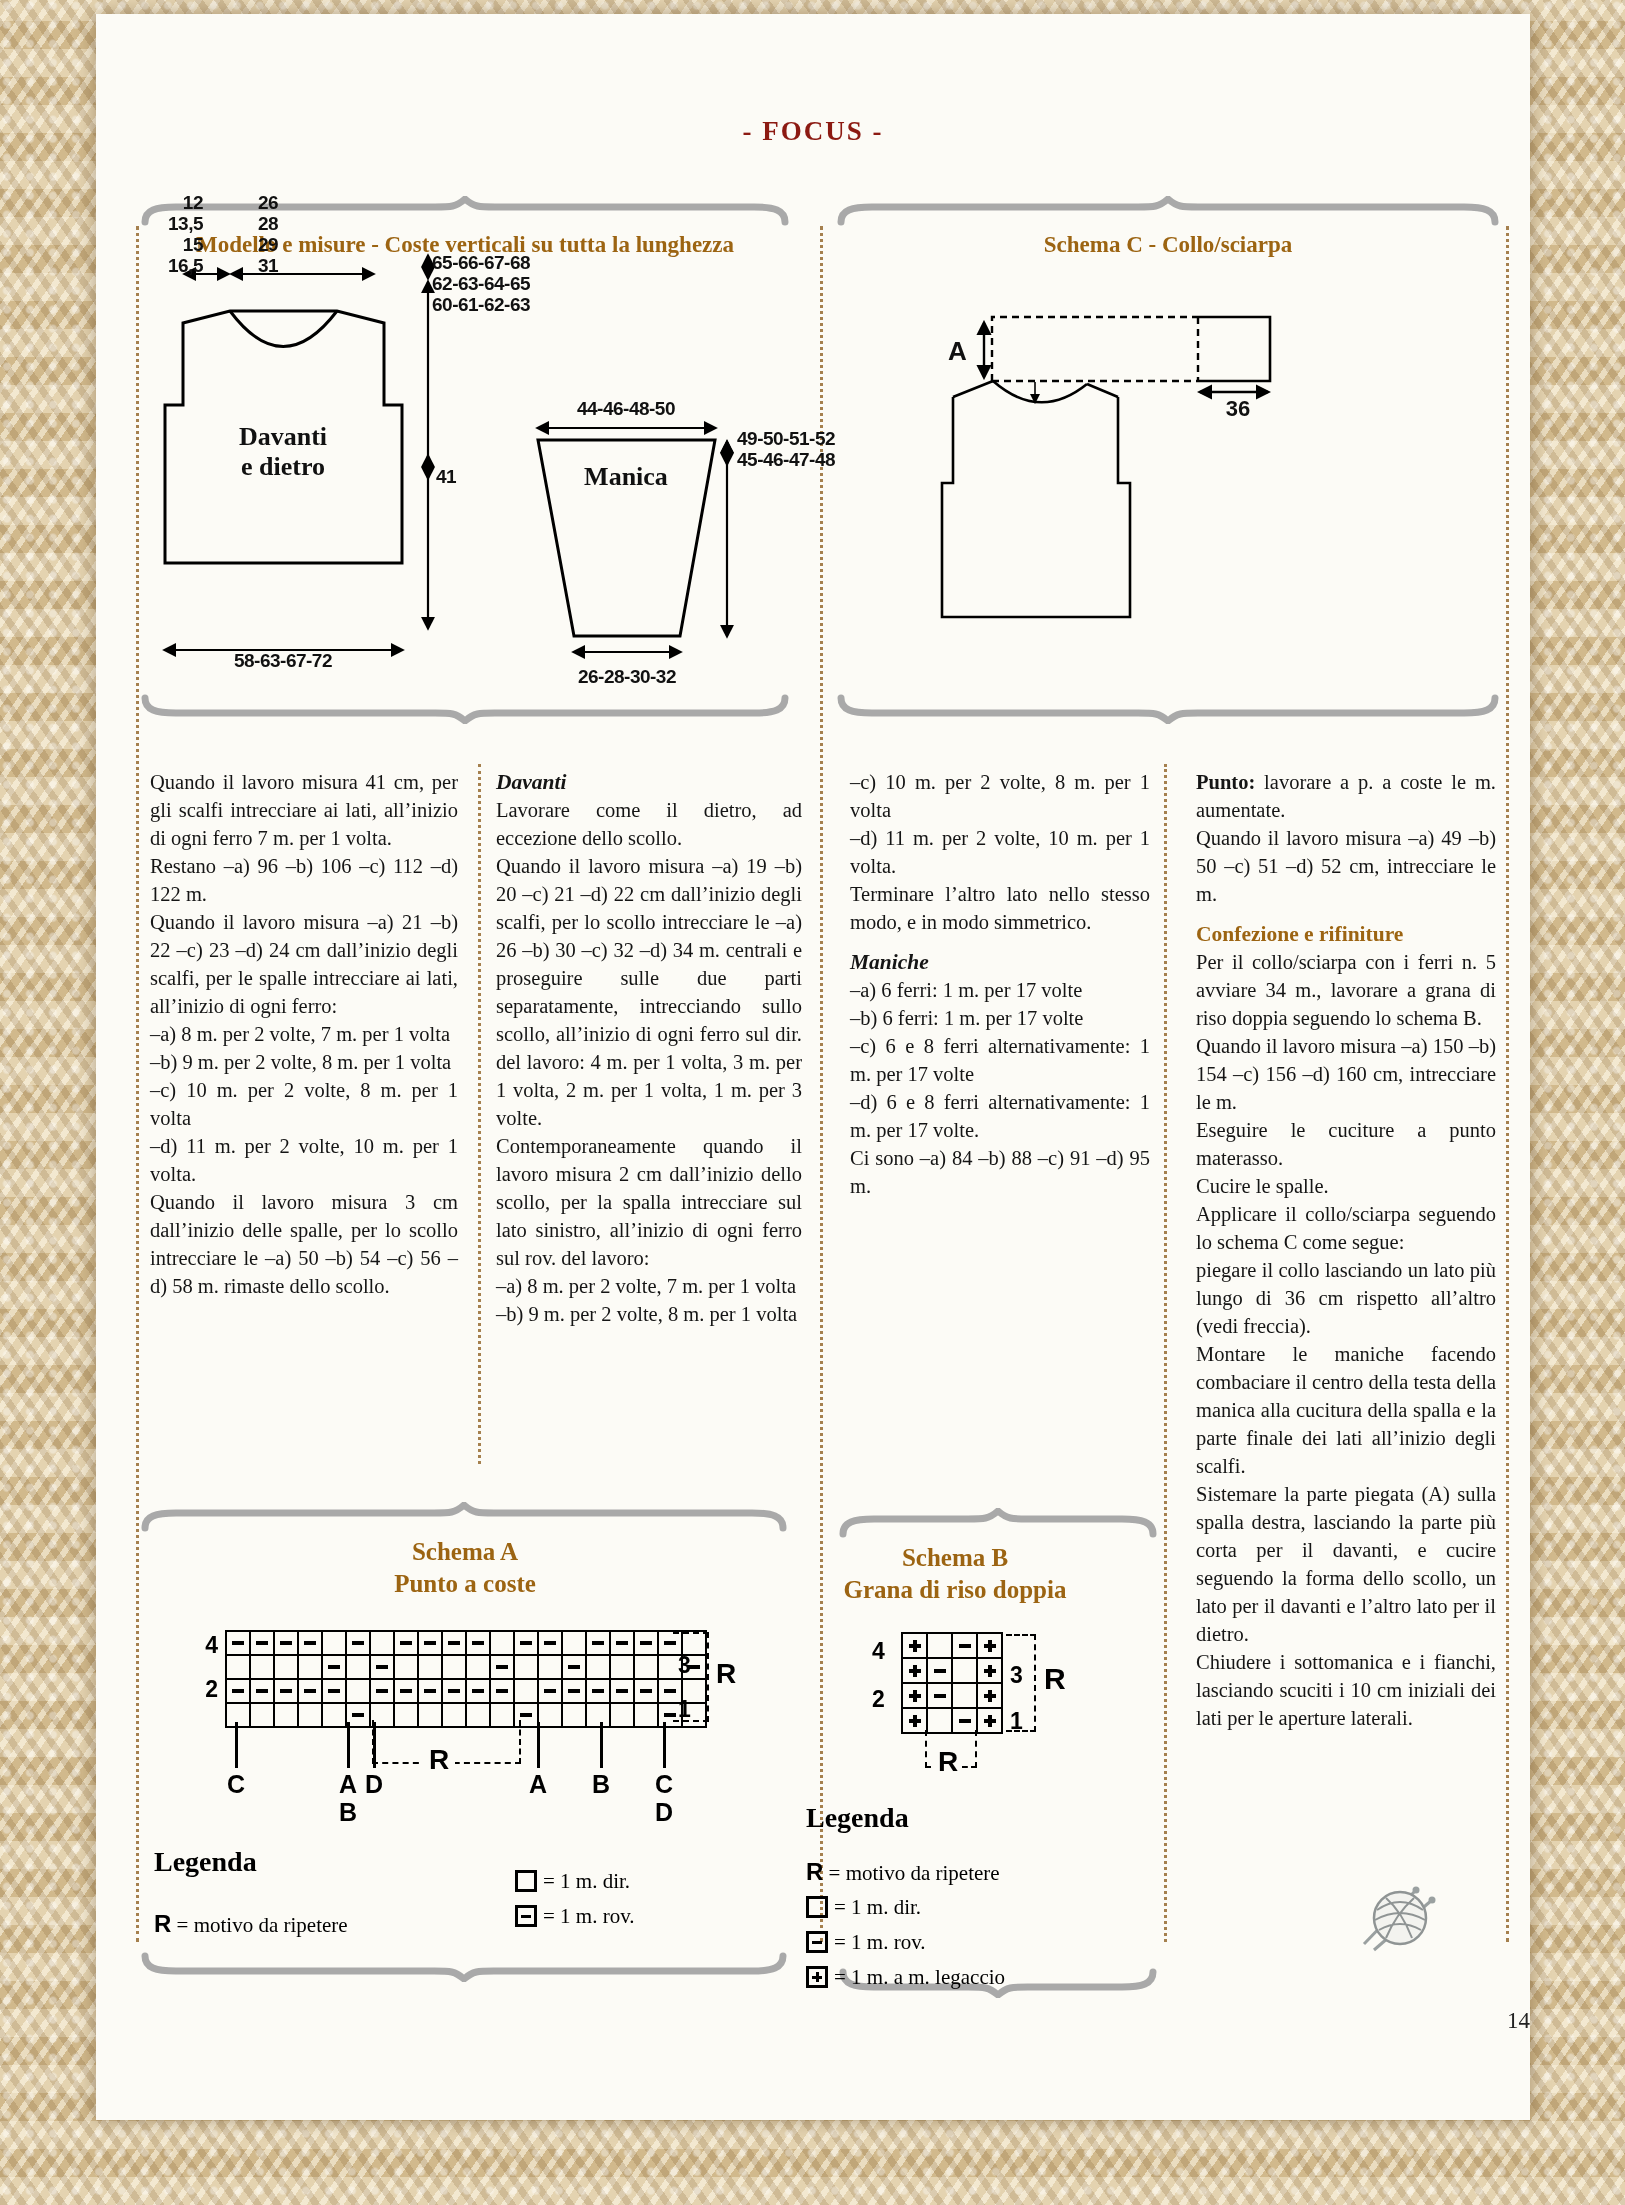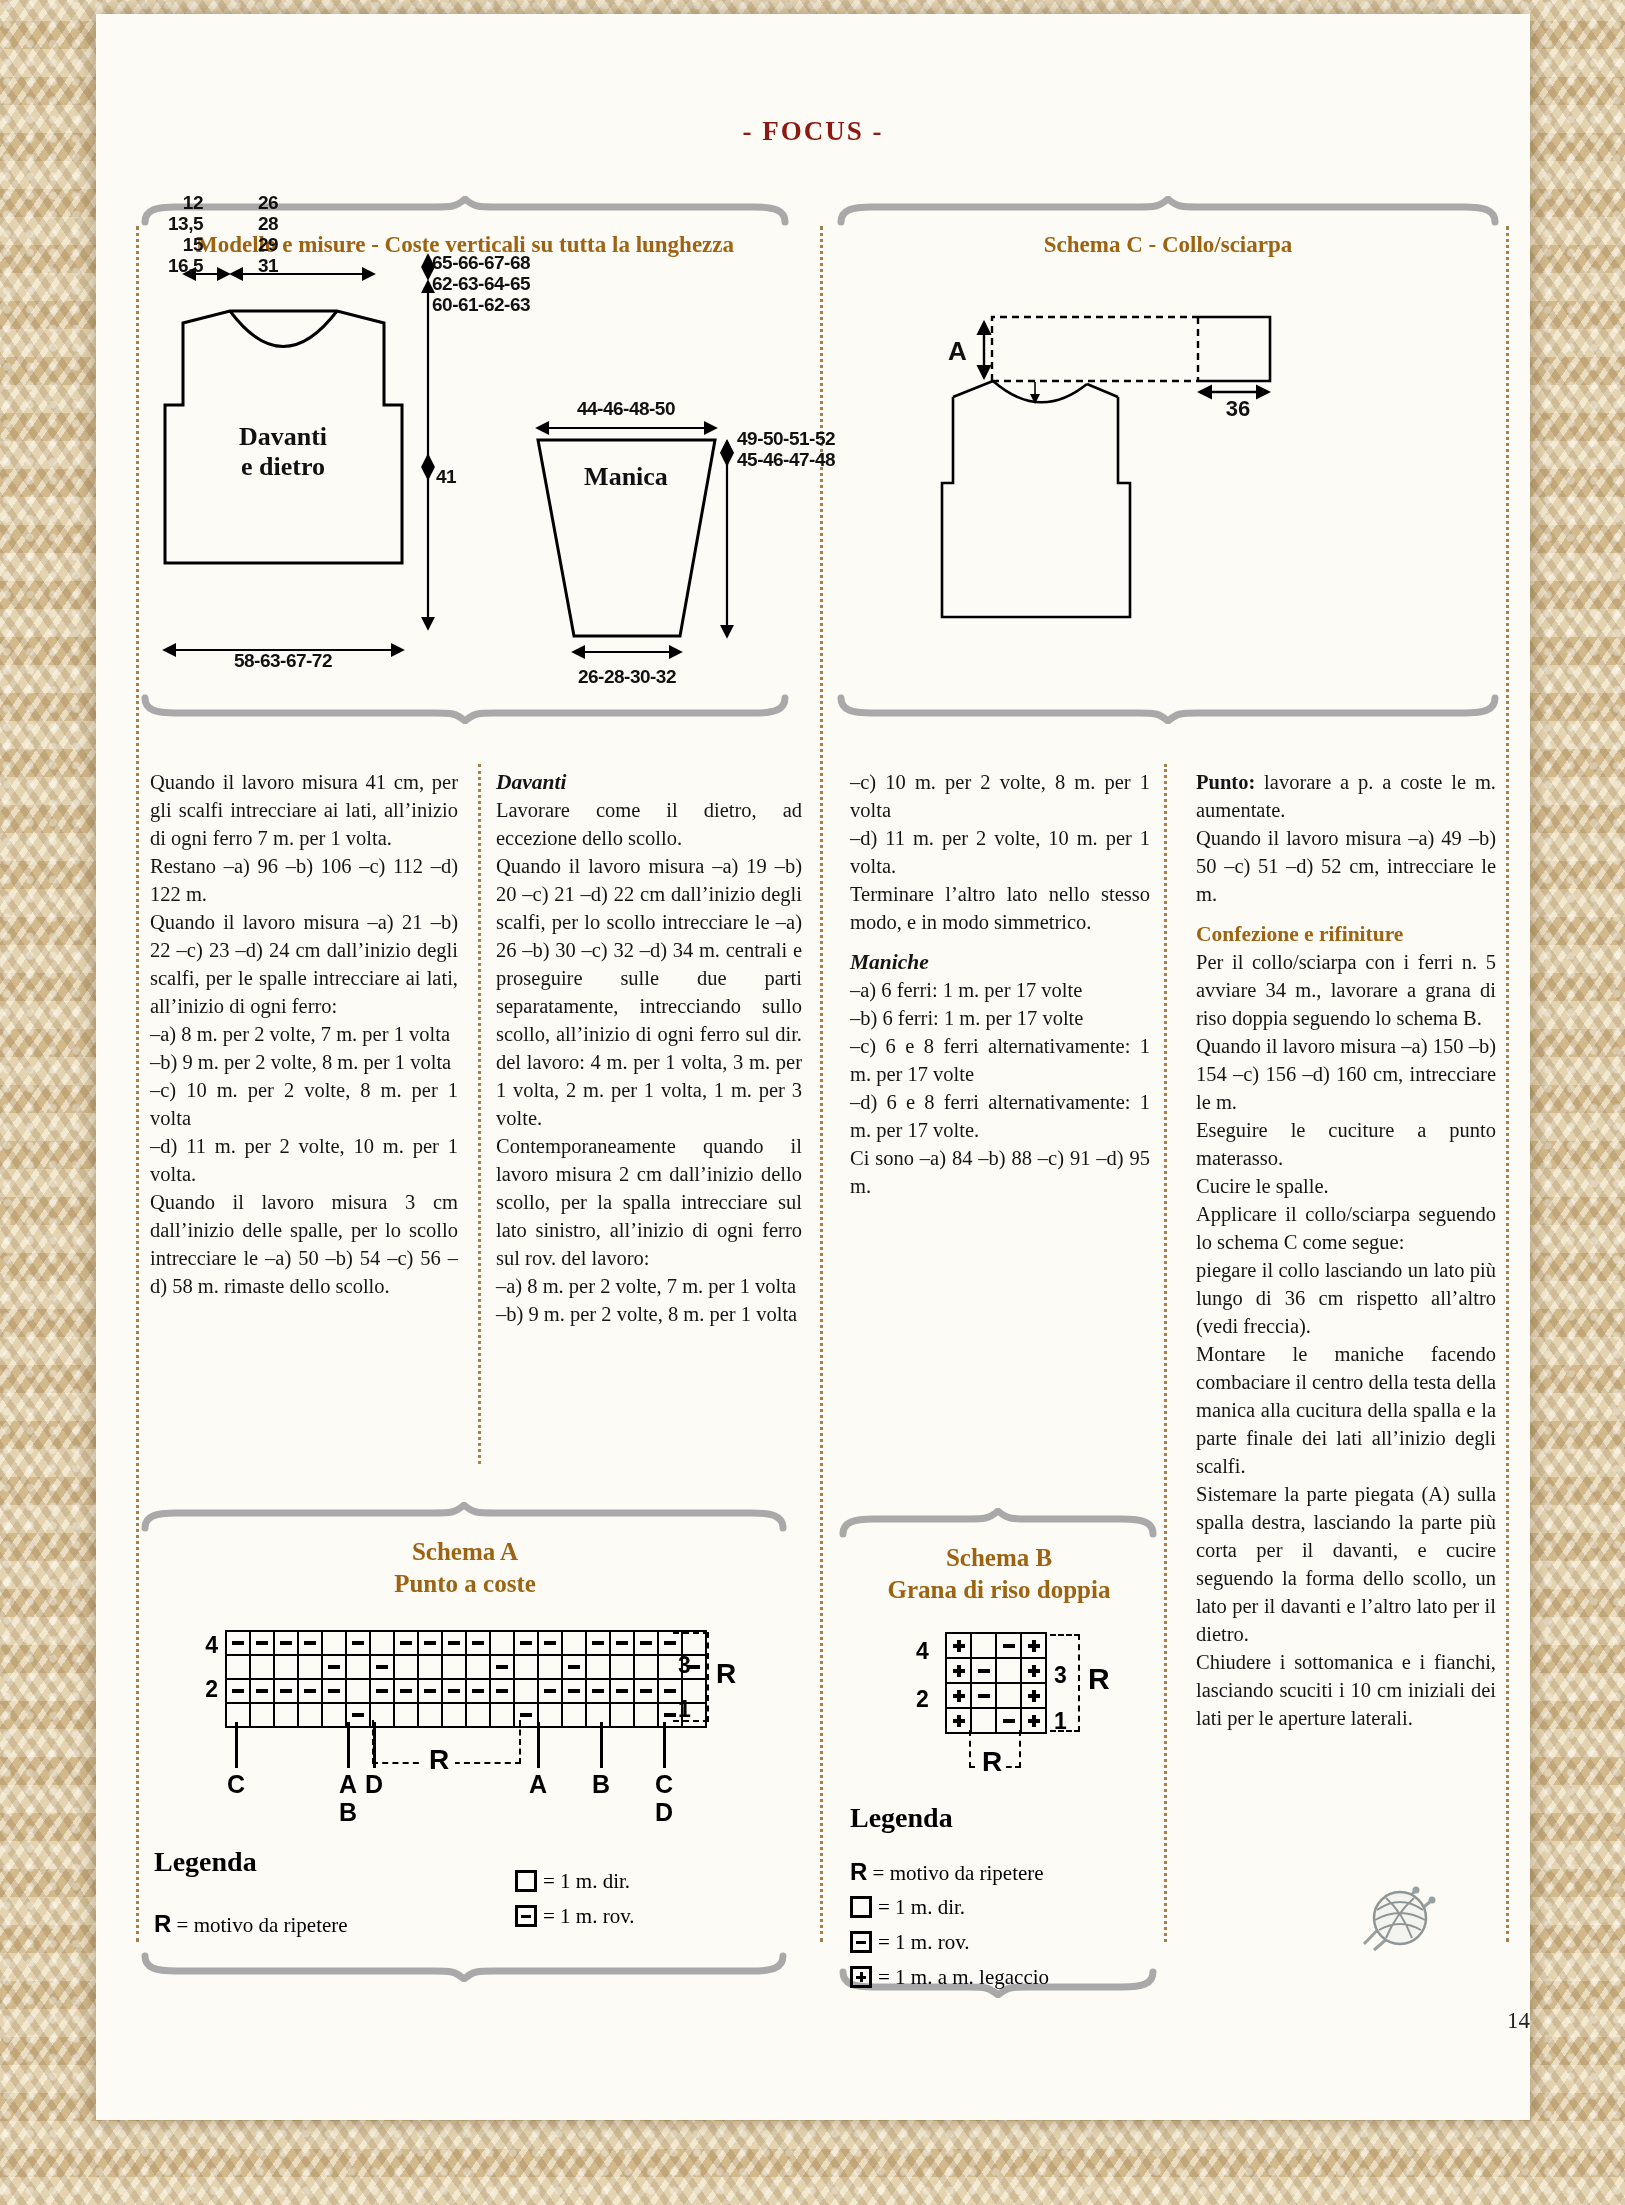--- a/index.html
+++ b/index.html
@@ -343,21 +343,21 @@
       <div class="mk-label" style="left: 222px;">D</div>
       <div class="mk-line" style="left: 397px;"></div>
       <div class="mk-label" style="left: 386px;">A</div>
       <div class="mk-line" style="left: 460px;"></div>
       <div class="mk-label" style="left: 449px;">B</div>
       <div class="mk-line" style="left: 523px;"></div>
       <div class="mk-label" style="left: 512px;">C</div>
       <div class="mk-label mk-below" style="left: 512px;">D</div>
     </div>
 
-  <div class="abs" style="left:838px;top:1502px;width:322px;height:500px">
+  <div class="abs" style="left:794px;top:1502px;width:322px;height:500px">
     <div class="abs sec-title" style="left:0;top:42px;width:322px;font-size:25px">Schema B</div>
     <div class="abs sec-title" style="left:0;top:74px;width:322px;font-size:25px">Grana di riso doppia</div>
     <table class="chart small abs" style="left:107px;top:130px">
         <tbody>
           <tr>
             <td class="p"></td>
             <td></td>
             <td class="d"></td>
             <td class="p"></td>
           </tr>

